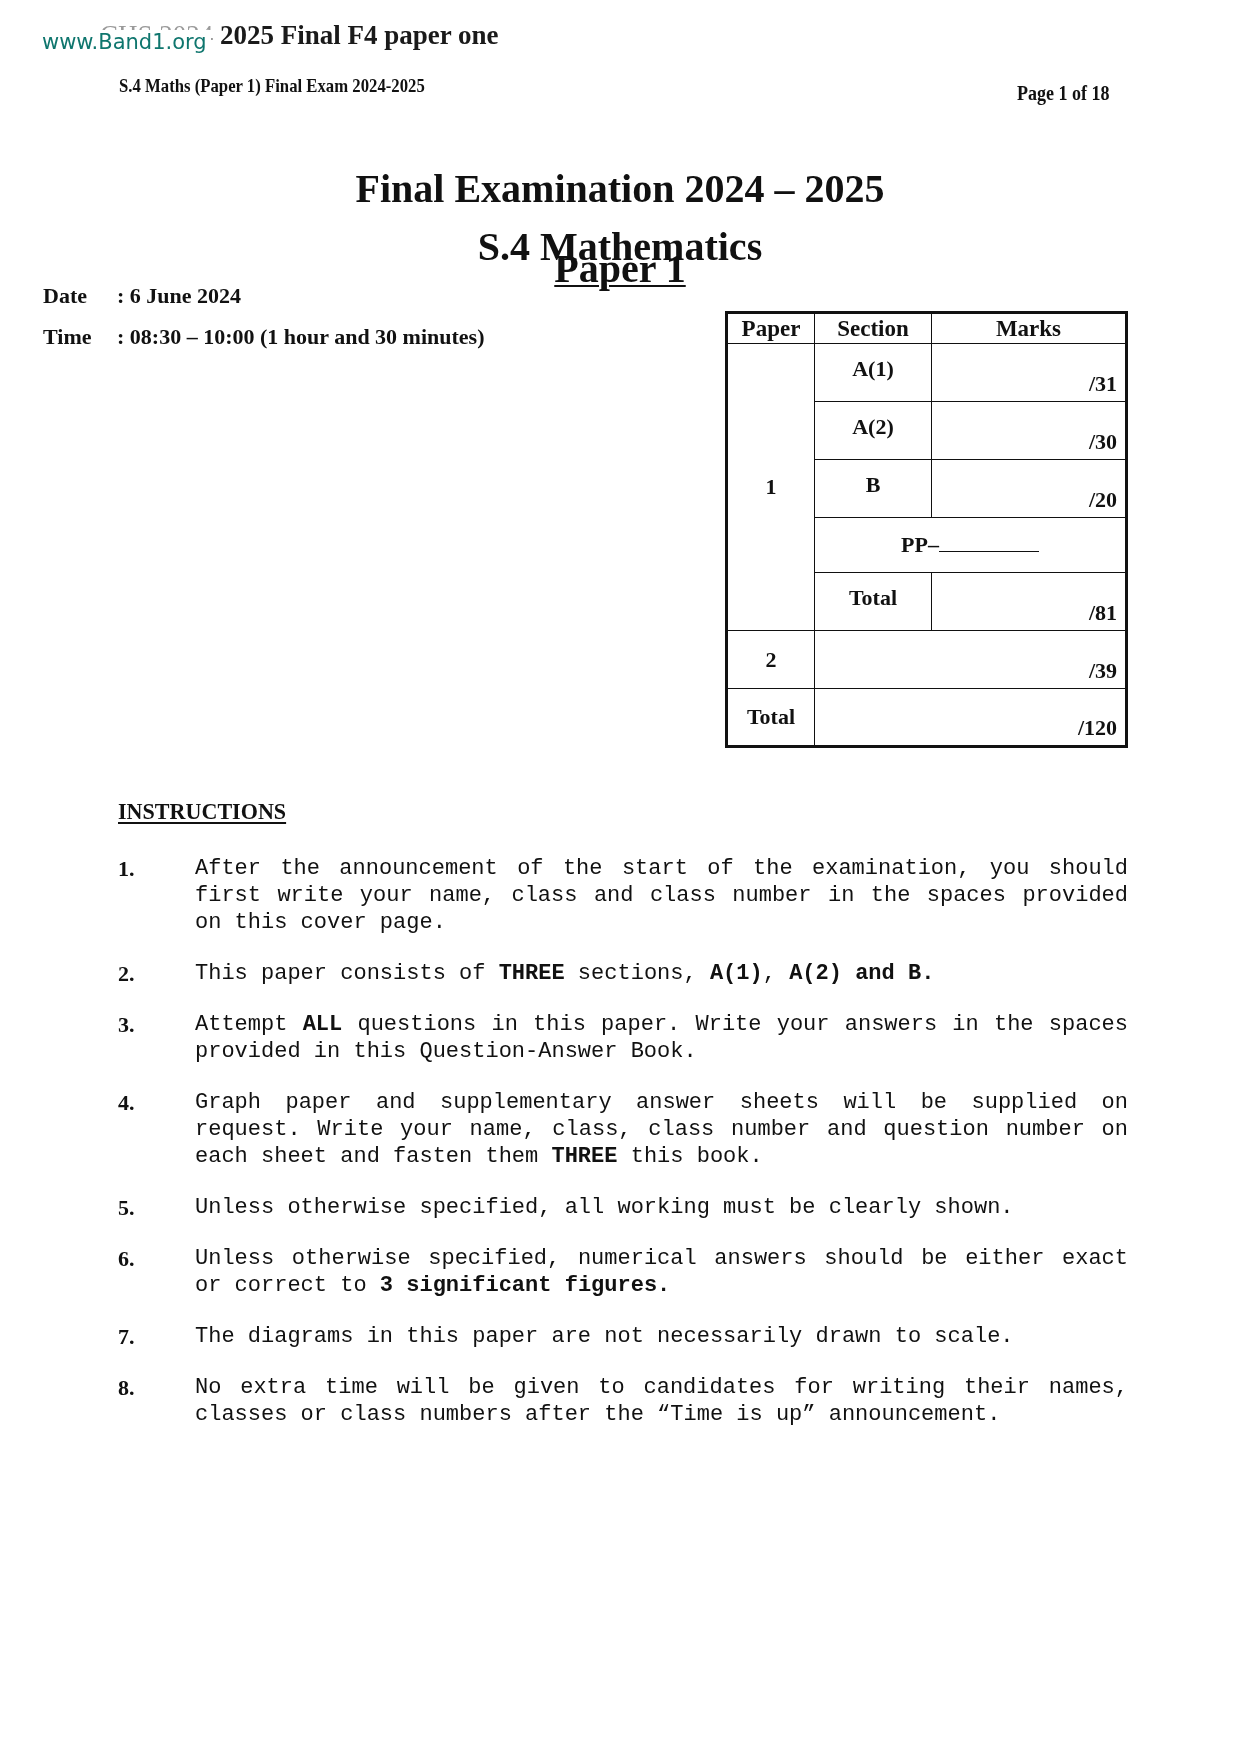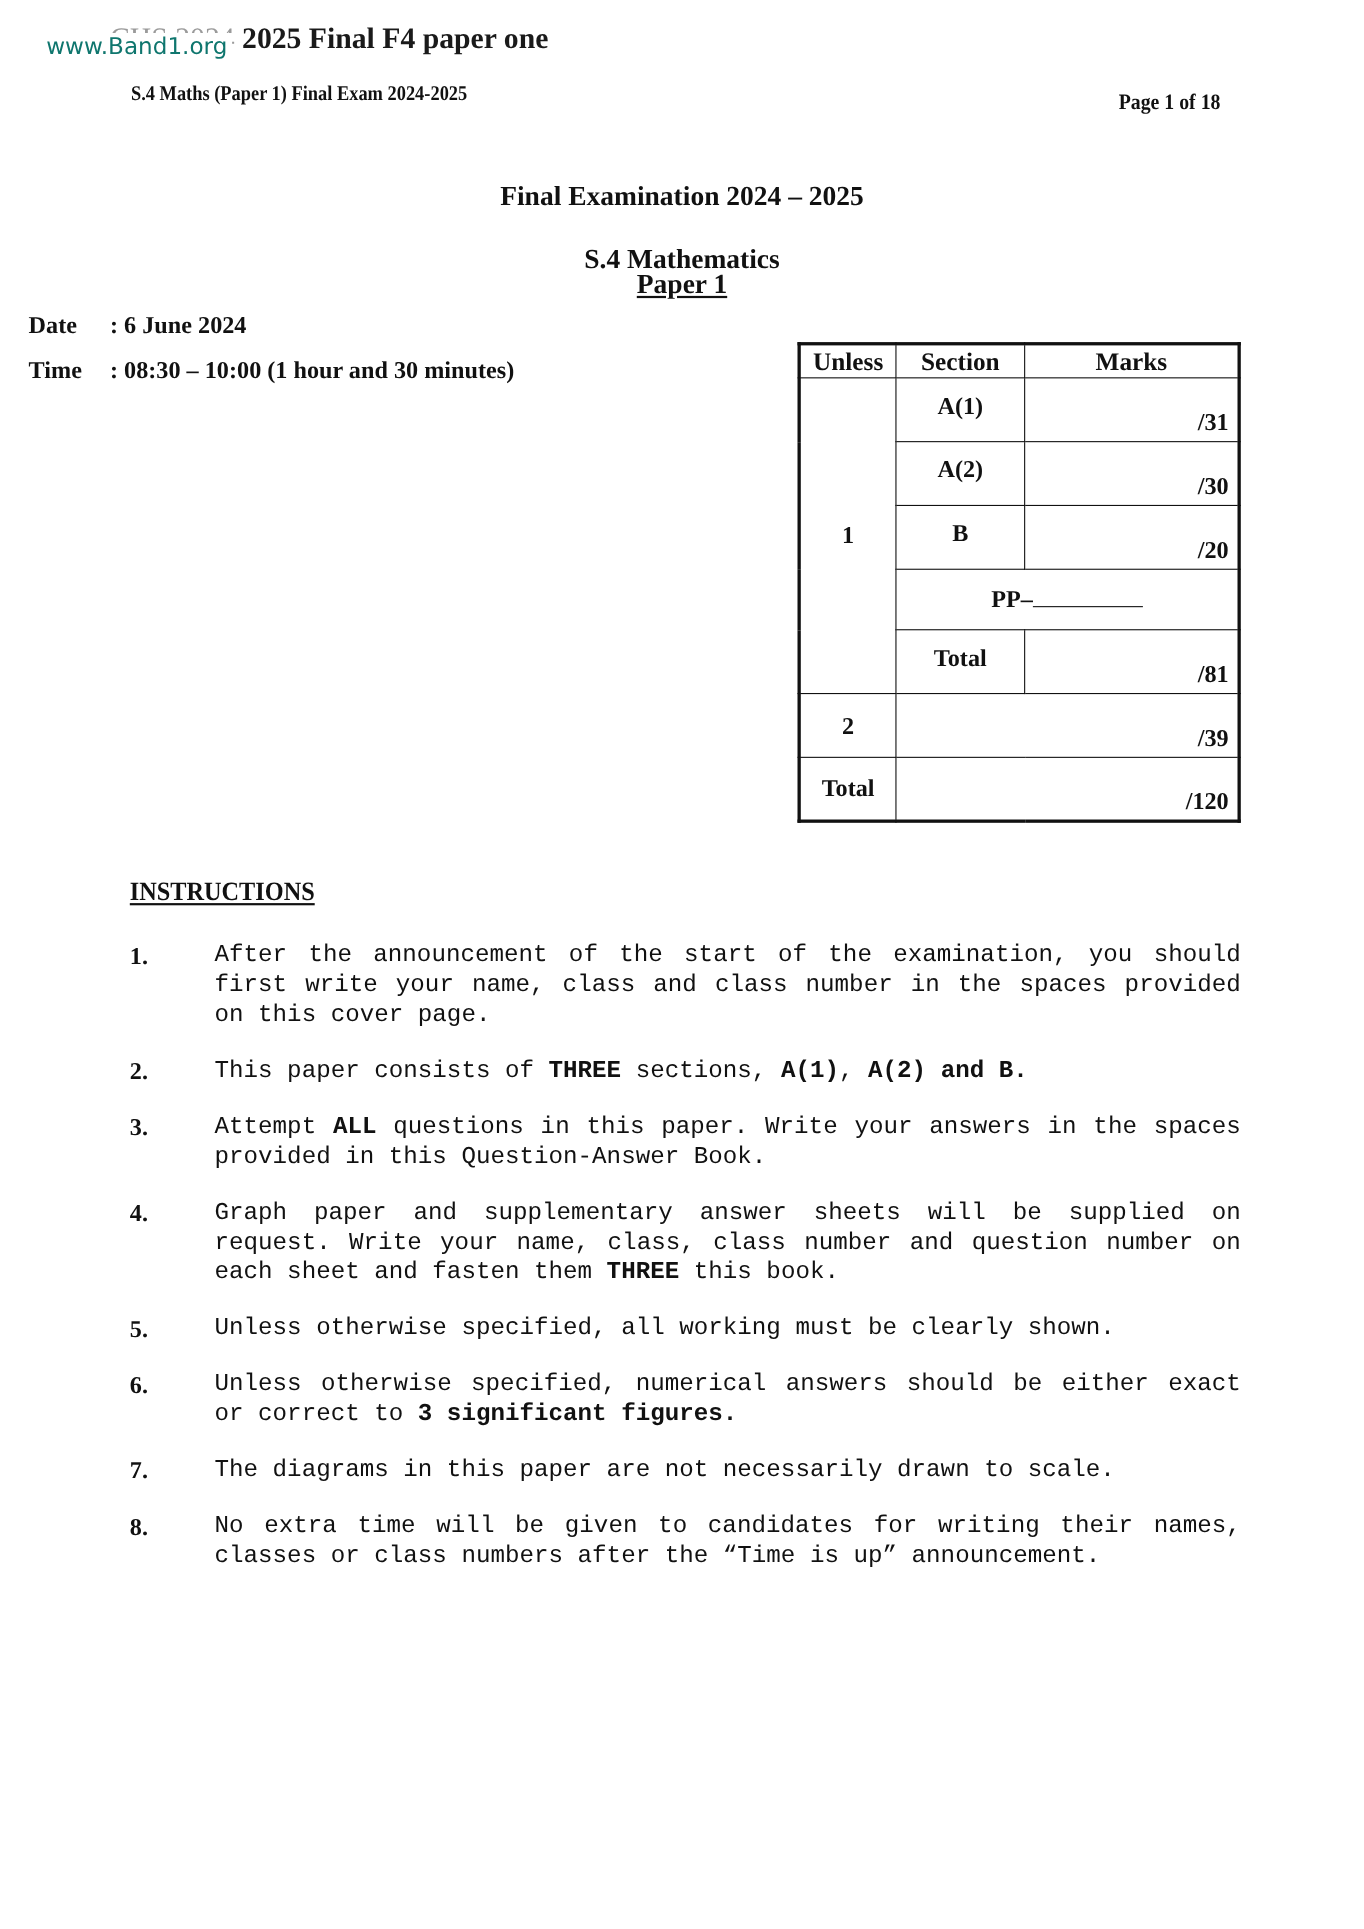--- a/index.html
+++ b/index.html
@@ -19,26 +19,26 @@
   .doc-title-top .faded { color: #9a9a9a; font-weight: normal; }
   .running-head {
     left: 119px; top: 75px; font-size: 19px; font-weight: bold; transform: scaleX(0.88);
     transform-origin: left; white-space: nowrap;
   }
   .page-no {
     left: 1017px; top: 82px; font-size: 20px; font-weight: bold; transform: scaleX(0.9);
     transform-origin: left; white-space: nowrap;
   }
   .center-titles {
-    left: 330px; width: 580px; text-align: center; font-weight: bold; font-size: 25px;
+    left: 330px; width: 580px; text-align: center; font-weight: bold; font-size: 40px;
   }
   .t1 { top: 165px; }
   .t2 { top: 223px; text-decoration-thickness: 2px; text-underline-offset: 3px; }
   .t3 { top: 245px; text-decoration: underline; text-decoration-thickness: 2px; text-underline-offset: 3px; }
-  .meta { left: 26px; font-size: 22px; font-weight: bold; white-space: nowrap; }
+  .meta { left: 43px; font-size: 22px; font-weight: bold; white-space: nowrap; }
   .meta .lbl { display: inline-block; width: 74px; }
   .meta-date { top: 283px; }
   .meta-time { top: 324px; }
 
   
   .marks-table {
     position: absolute; left: 725px; top: 311px;
     border-collapse: collapse; border: 3px solid #111;
     font-weight: bold; font-size: 22px;
   }
@@ -87,21 +87,21 @@
 <div class="abs meta meta-date">
   <span class="lbl">Date</span><span>: 6 June 2024</span>
 </div>
 <div class="abs meta meta-time">
   <span class="lbl">Time</span><span>: 08:30 – 10:00 (1 hour and 30 minutes)</span>
 </div>
 
 <table class="marks-table">
   <tbody>
       <tr>
-    <th class="c-paper">Unless</th>
+    <th class="c-paper">Paper</th>
     <th class="c-section">Section</th>
     <th class="c-marks">Marks</th>
   </tr>
   <tr class="row-h">
     <td class="paper-cell" rowspan="5">1</td>
     <td class="cell-center">A(1)</td>
     <td class="mark-cell">
           <span>/31</span>
         </td>
   </tr>

